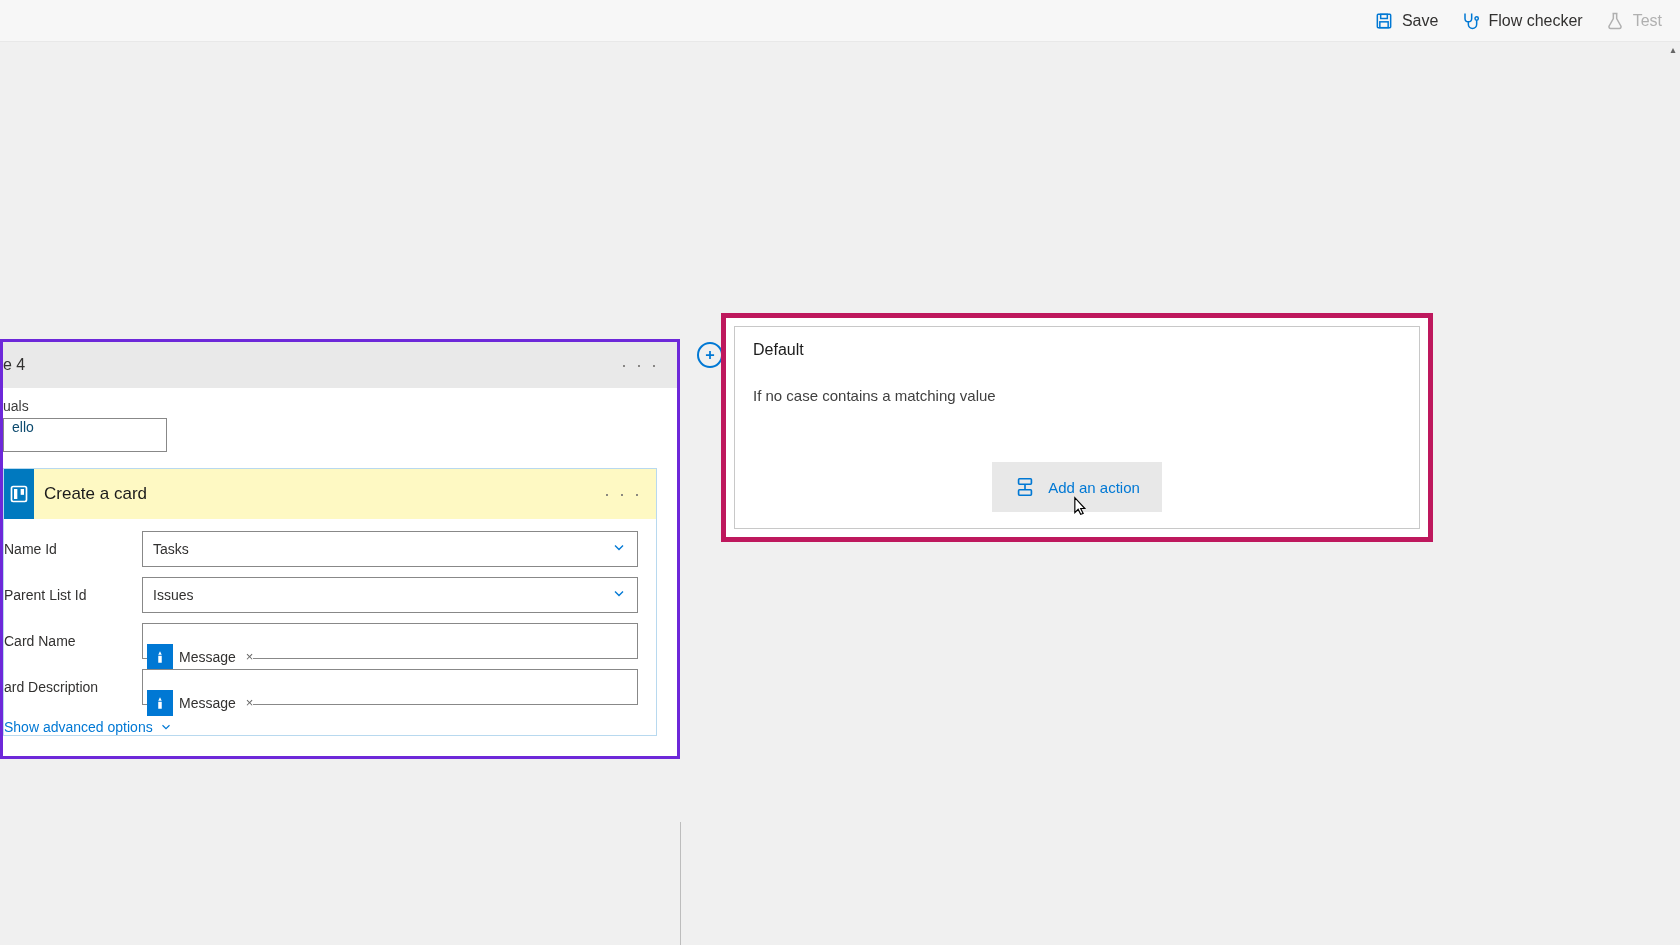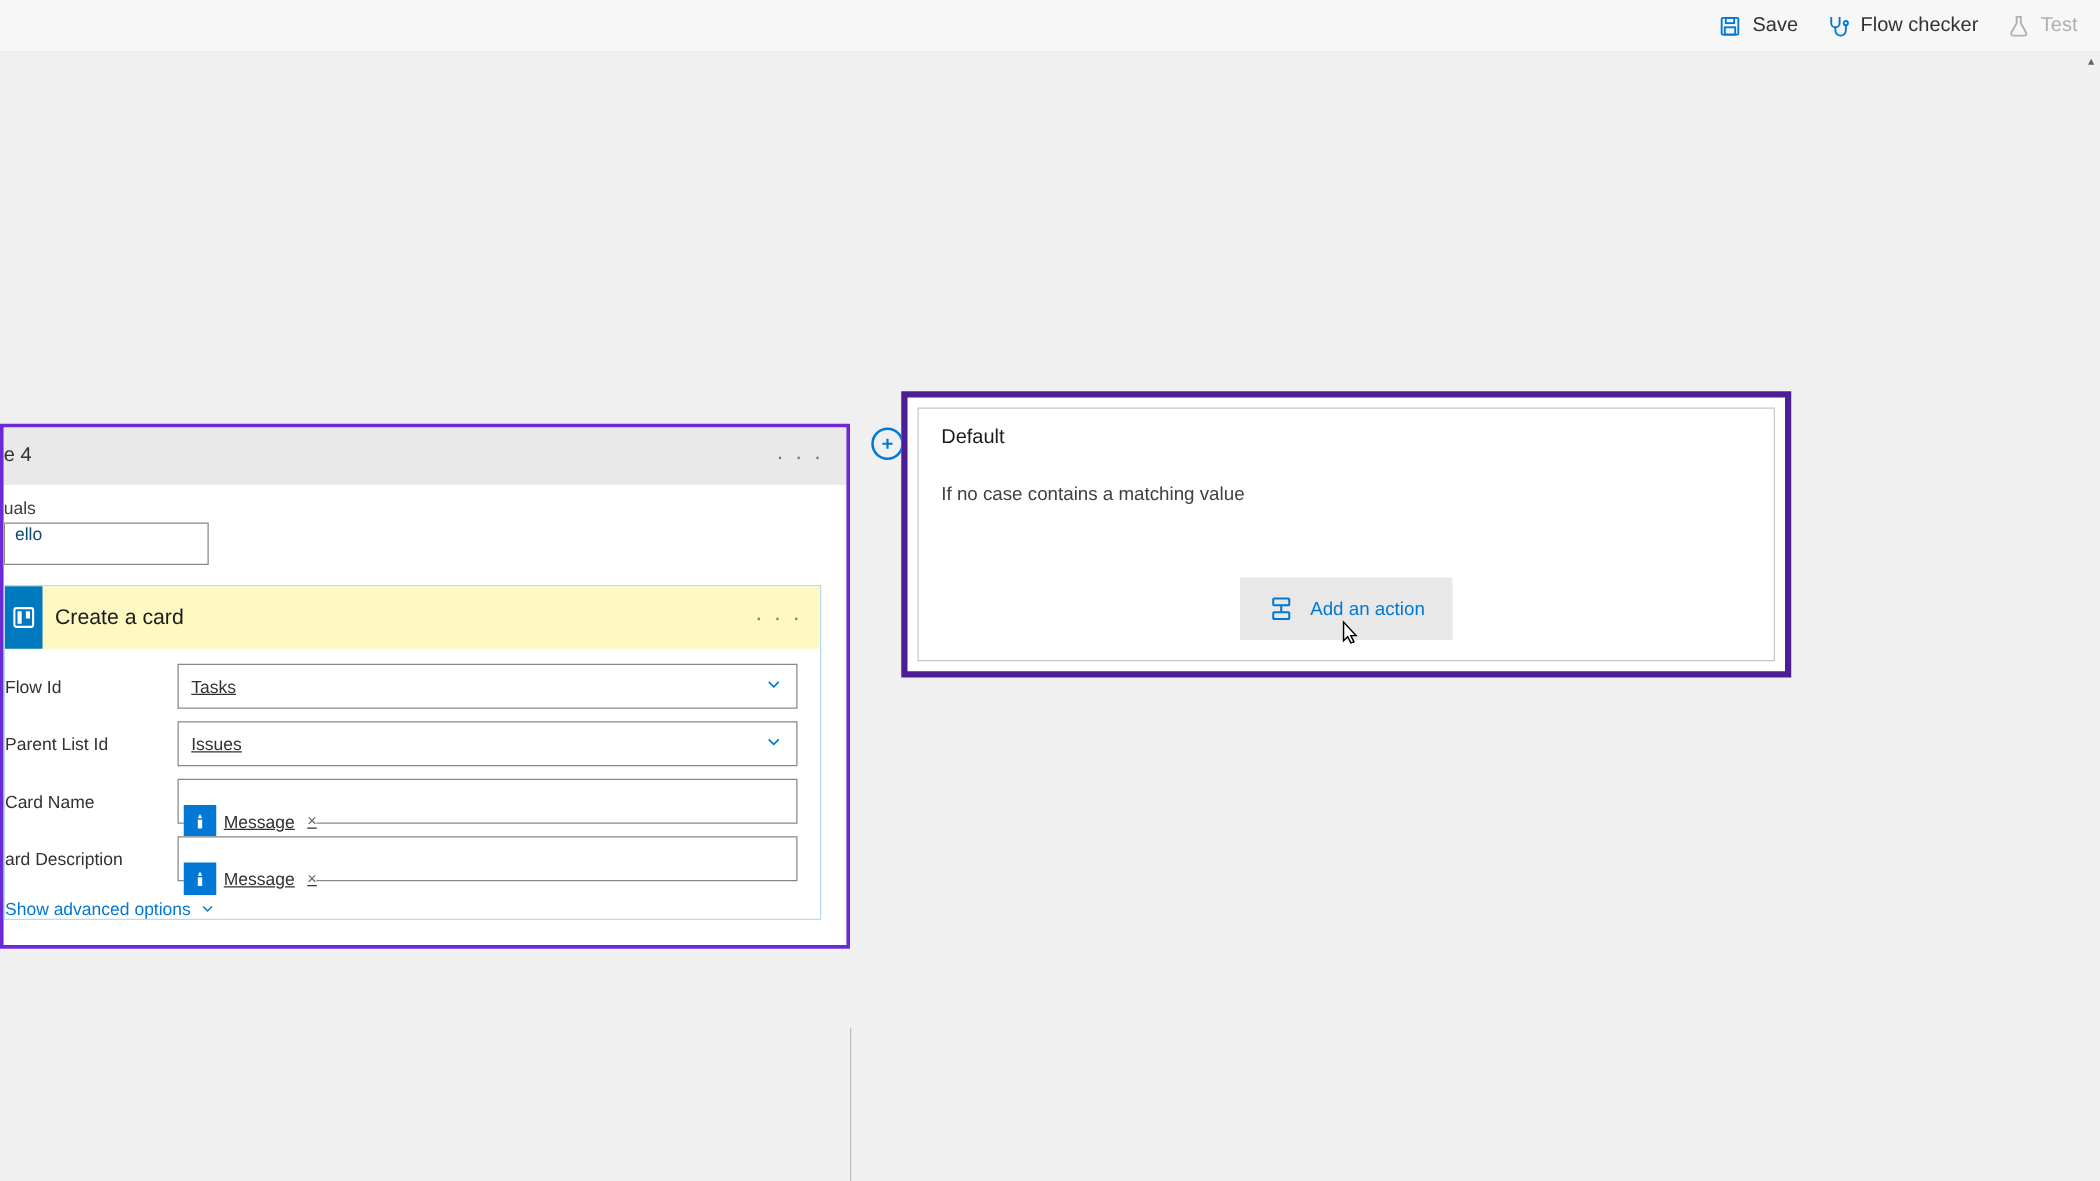--- a/index.html
+++ b/index.html
@@ -78,21 +78,20 @@
   }
   .trello-icon svg { width: 20px; height:20px; }
 
   .form { padding: 12px 18px 0 0; }
   .form-row { display:flex; align-items:center; margin-bottom: 10px; gap: 0; }
   .form-label { width: 138px; font-size:14px; color:#323130; flex-shrink:0; }
   .form-control {
     flex: 1; height: 36px; border:1px solid #888; background:#fff;
     display:flex; align-items:center; padding:0 10px; font-size:14px; color:#323130;
     position:relative;
-    text-decoration:underline;
   }
   .dropdown-caret { position:absolute; right:10px; top:50%; transform:translateY(-50%); color:#0078d4; }
   .token {
     display:inline-flex; align-items:center; gap:6px;
     background:#fff; border:none; font-size:14px;margin-top:31px;
   }
   .token-icon {
     width: 26px; height:26px; background:#0078d4;
     display:flex; align-items:center; justify-content:center;
   }
@@ -109,21 +108,21 @@
     width:26px; height:26px; border:2px solid #0078d4; border-radius:50%;
     display:flex; align-items:center; justify-content:center; color:#0078d4;
     background:#f0f0f0;
     font-weight: bold;
   }
 
   
   .default-card {
     position:absolute; left:721px; top:271px;
     width: 712px;
-    border: 5px solid #4c1d95;
+    border: 5px solid #be185d;
     background:#fff;
     padding: 8px;
   }
   .default-inner {
     border: 1px solid #c8c8c8;
     padding: 14px 18px 16px 18px;
     min-height: 195px;
     display:flex; flex-direction:column;
   }
   .default-title { font-size:16px; color:#1b1b1b; margin-bottom: 28px; }
@@ -203,21 +202,21 @@
                 </svg>
             </div>
             <span>Create a card</span>
           </div>
           <span class="ellipsis">· · ·</span>
         </div>
 
         <div class="form">
 
           <div class="form-row">
-            <span class="form-label">Flow Id</span>
+            <span class="form-label">Name Id</span>
             <div class="form-control">
               <span>Tasks</span>
               <span class="dropdown-caret">
                 <svg width="16" height="16" viewBox="0 0 24 24" fill="none" stroke="#0078d4" stroke-width="2">
                     <path d="M6 9l6 6 6-6"></path>
                   </svg>
               </span>
             </div>
           </div>
 

